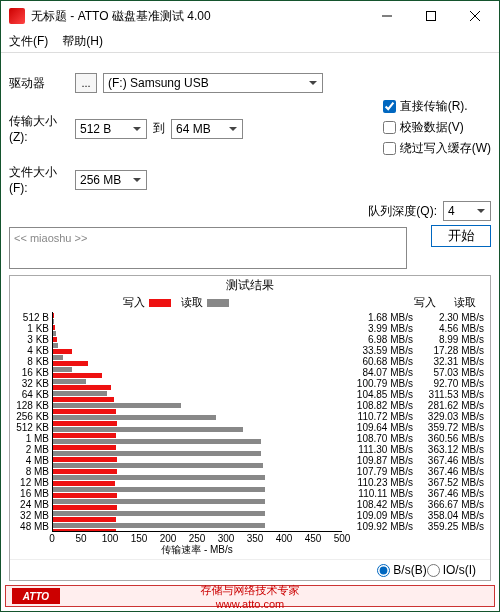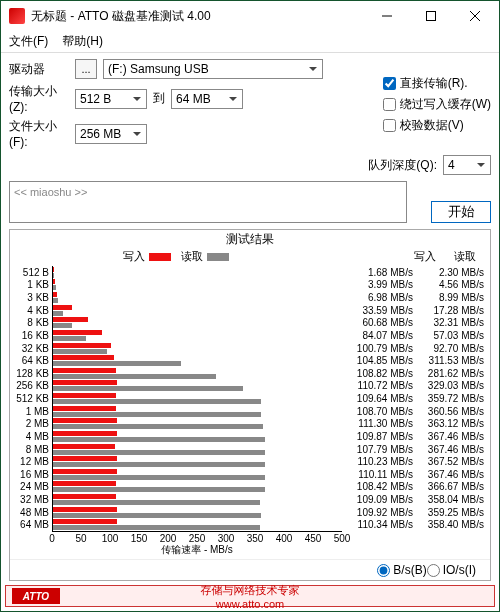--- a/index.html
+++ b/index.html
@@ -6,21 +6,21 @@
 body { font-family: "Microsoft YaHei", "Segoe UI", sans-serif; font-size: 12px; background: #f0f0f0; color: #000; }
 .window { width: 500px; height: 612px; background: #fff; border: 1px solid #14532d; display: flex; flex-direction: column; }
 .titlebar { height: 30px; display: flex; align-items: center; padding: 0 2px 0 8px; }
 .title-icon { width: 16px; height: 16px; background: linear-gradient(135deg,#c00,#f44); border-radius: 2px; margin-right: 6px; }
 .title-text { flex: 1; font-size: 12px; }
 .win-btn { width: 44px; height: 28px; display: flex; align-items: center; justify-content: center; }
 .win-btn svg { width: 10px; height: 10px; }
 .menubar { height: 22px; padding: 2px 8px; display: flex; gap: 14px; font-size: 12px; border-bottom: 1px solid #ddd; }
 .content { flex: 1; display: flex; flex-direction: column; padding: 6px 8px 4px 8px; gap: 4px; overflow: hidden; }
 .row { display: flex; align-items: center; gap: 6px; }
-.form-col { display: flex; flex-direction: column; gap: 4px; }
+.form-col { display: flex; flex-direction: column; gap: 20px; margin-top: 14px; }
 .label { width: 60px; font-size: 12px; }
 .small-btn { width: 22px; height: 20px; border: 1px solid #888; background: #f6f6f6; font-size: 11px; text-align: center; line-height: 18px; }
 .select { height: 20px; border: 1px solid #888; background: #fff; padding: 0 18px 0 4px; font-size: 12px; position: relative; display: inline-flex; align-items: center; }
 .select::after { content: ""; position: absolute; right: 5px; top: 50%; transform: translateY(-25%); border: 4px solid transparent; border-top-color: #444; }
 .sel-drive { width: 220px; }
 .sel-size { width: 72px; }
 .sel-qd { width: 48px; }
 .right-opts { margin-left: auto; display: flex; flex-direction: column; gap: 4px; font-size: 12px; }
 .chk { display: flex; align-items: center; gap: 4px; }
 .chk input { width: 13px; height: 13px; accent-color: #0067c0; }
@@ -113,35 +113,35 @@
             </span>
         </div>
       </div>
       <div class="right-opts">
         <label class="chk">
             <input type="checkbox" checked="" style="">
             <span>直接传输(R).</span>
           </label>
         <label class="chk">
             <input type="checkbox" style="">
-            <span>绕过写入缓存(W)</span>
+            <span>校验数据(V)</span>
           </label>
         <label class="chk">
             <input type="checkbox" style="">
-            <span>校验数据(V)</span>
+            <span>绕过写入缓存(W)</span>
           </label>
       </div>
     </div>
     <div class="qd-row">
       <span>队列深度(Q):</span>
       <span class="select sel-qd">
           <span>4</span>
         </span>
     </div>
-    <div class="row" style="align-items:flex-end;gap:24px">
+    <div class="row" style="align-items:flex-start;gap:24px">
       <div class="desc-box"><span>&lt;&lt; miaoshu &gt;&gt;</span></div>
       <button class="start-btn">开始</button>
     </div>
 
     <div class="results">
       <div class="res-title">测试结果</div>
       <div class="legend-row">
         <div class="legend-left">
           <div class="legend-item">
               <span>写入</span>

